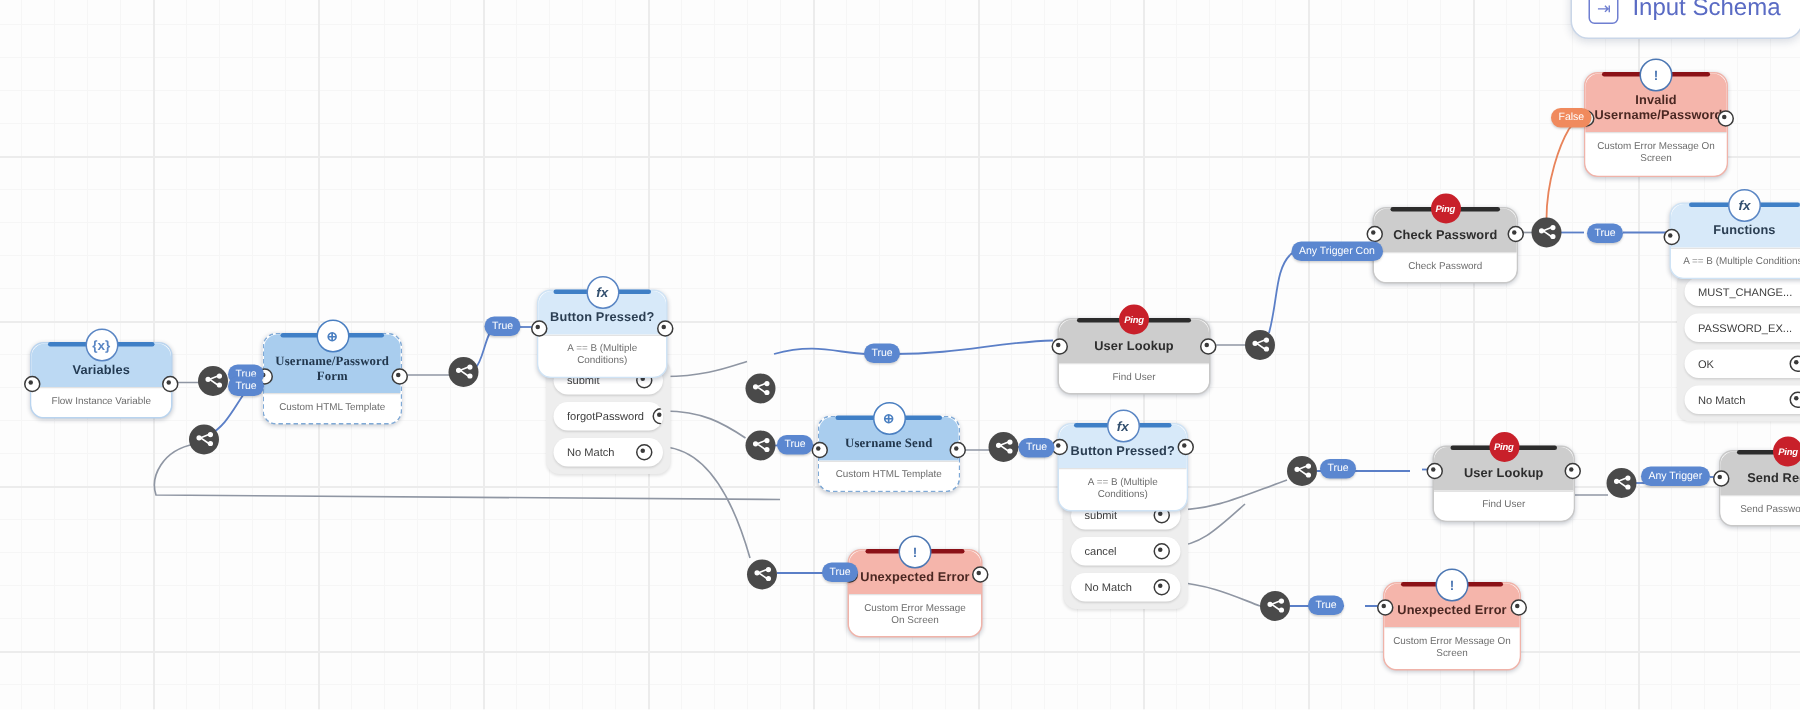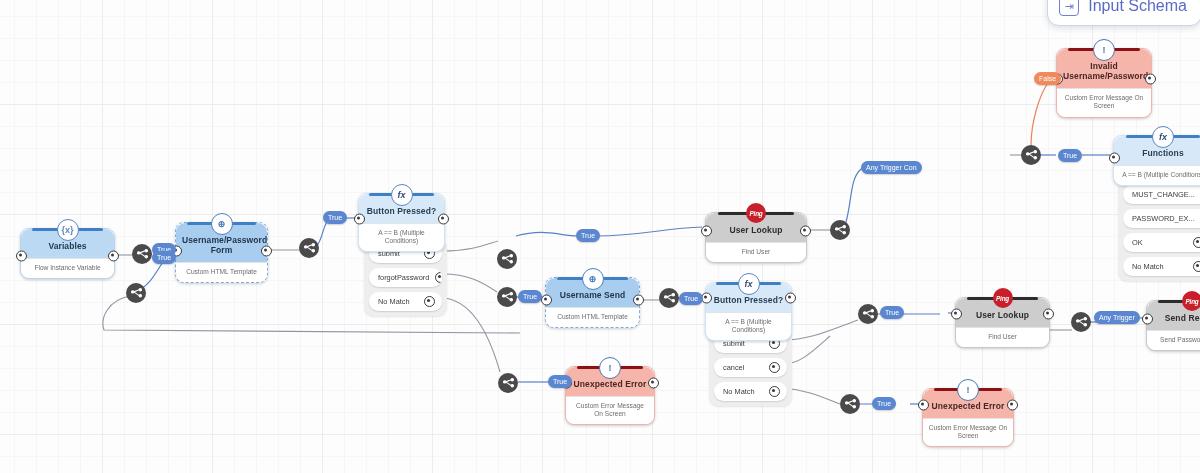--- a/index.html
+++ b/index.html
@@ -39,21 +39,21 @@
   .node .sub{
     border-top:1px solid #e3e3e3;background:#fff;border-radius:0 0 9px 9px;
     padding:5px 5px 6px;text-align:center;color:#6d6d6d;
     font-size:6.6px;line-height:1.25;
   }
   
   .node.blue{border:1px solid #b9d4ef;}
   .node.blue .body{background:#bcd9f3;color:#233a52;}
   
   .node.blue-dash{border:1px dashed #7fa9d6;}
-  .node.blue-dash .body{background:#a9cdee;color:#22374d;}
+  .node.blue-dash .body{background:#a9cdee;color:#22374d;font-family:Liberation Serif, serif;}
   
   .node.grey{border:1px solid #c8c8c8;}
   .node.grey .body{background:#cdcdcd;color:#2d2d2d;}
   
   .node.red{border:1px solid #f0b3a9;}
   .node.red .body{background:#f5b5ab;color:#4a2722;}
   
   .node.fx{border:1px solid #cfe3f5;}
   .node.fx .body{background:#d7e9f9;color:#2b3e52;}
 
@@ -245,20 +245,28 @@
 
   <div class="node grey" style="left:705px;top:212px;width:100px;">
     <div class="accent dark"></div>
     <div class="badge ping">Ping</div>
     <div class="body">User Lookup</div>
     <div class="sub">Find User</div>
     <div class="port in" style="top:18px;"></div>
     <div class="port out" style="top:18px;"></div>
   </div>
 
+  <div class="node grey" style="left:915px;top:138px;width:95px;">
+    <div class="accent dark"></div>
+    <div class="badge ping">Ping</div>
+    <div class="body">Check Password</div>
+    <div class="sub">Check Password</div>
+    <div class="port in" style="top:17px;"></div>
+    <div class="port out" style="top:17px;"></div>
+  </div>
 
   <div class="node red" style="left:1056px;top:48px;width:94px;">
     <div class="accent red"></div>
     <div class="badge err">!</div>
     <div class="body">Invalid Username/Password</div>
     <div class="sub">Custom Error Message On Screen</div>
     <div class="port in" style="top:30px;"></div>
     <div class="port out" style="top:30px;"></div>
   </div>
 

